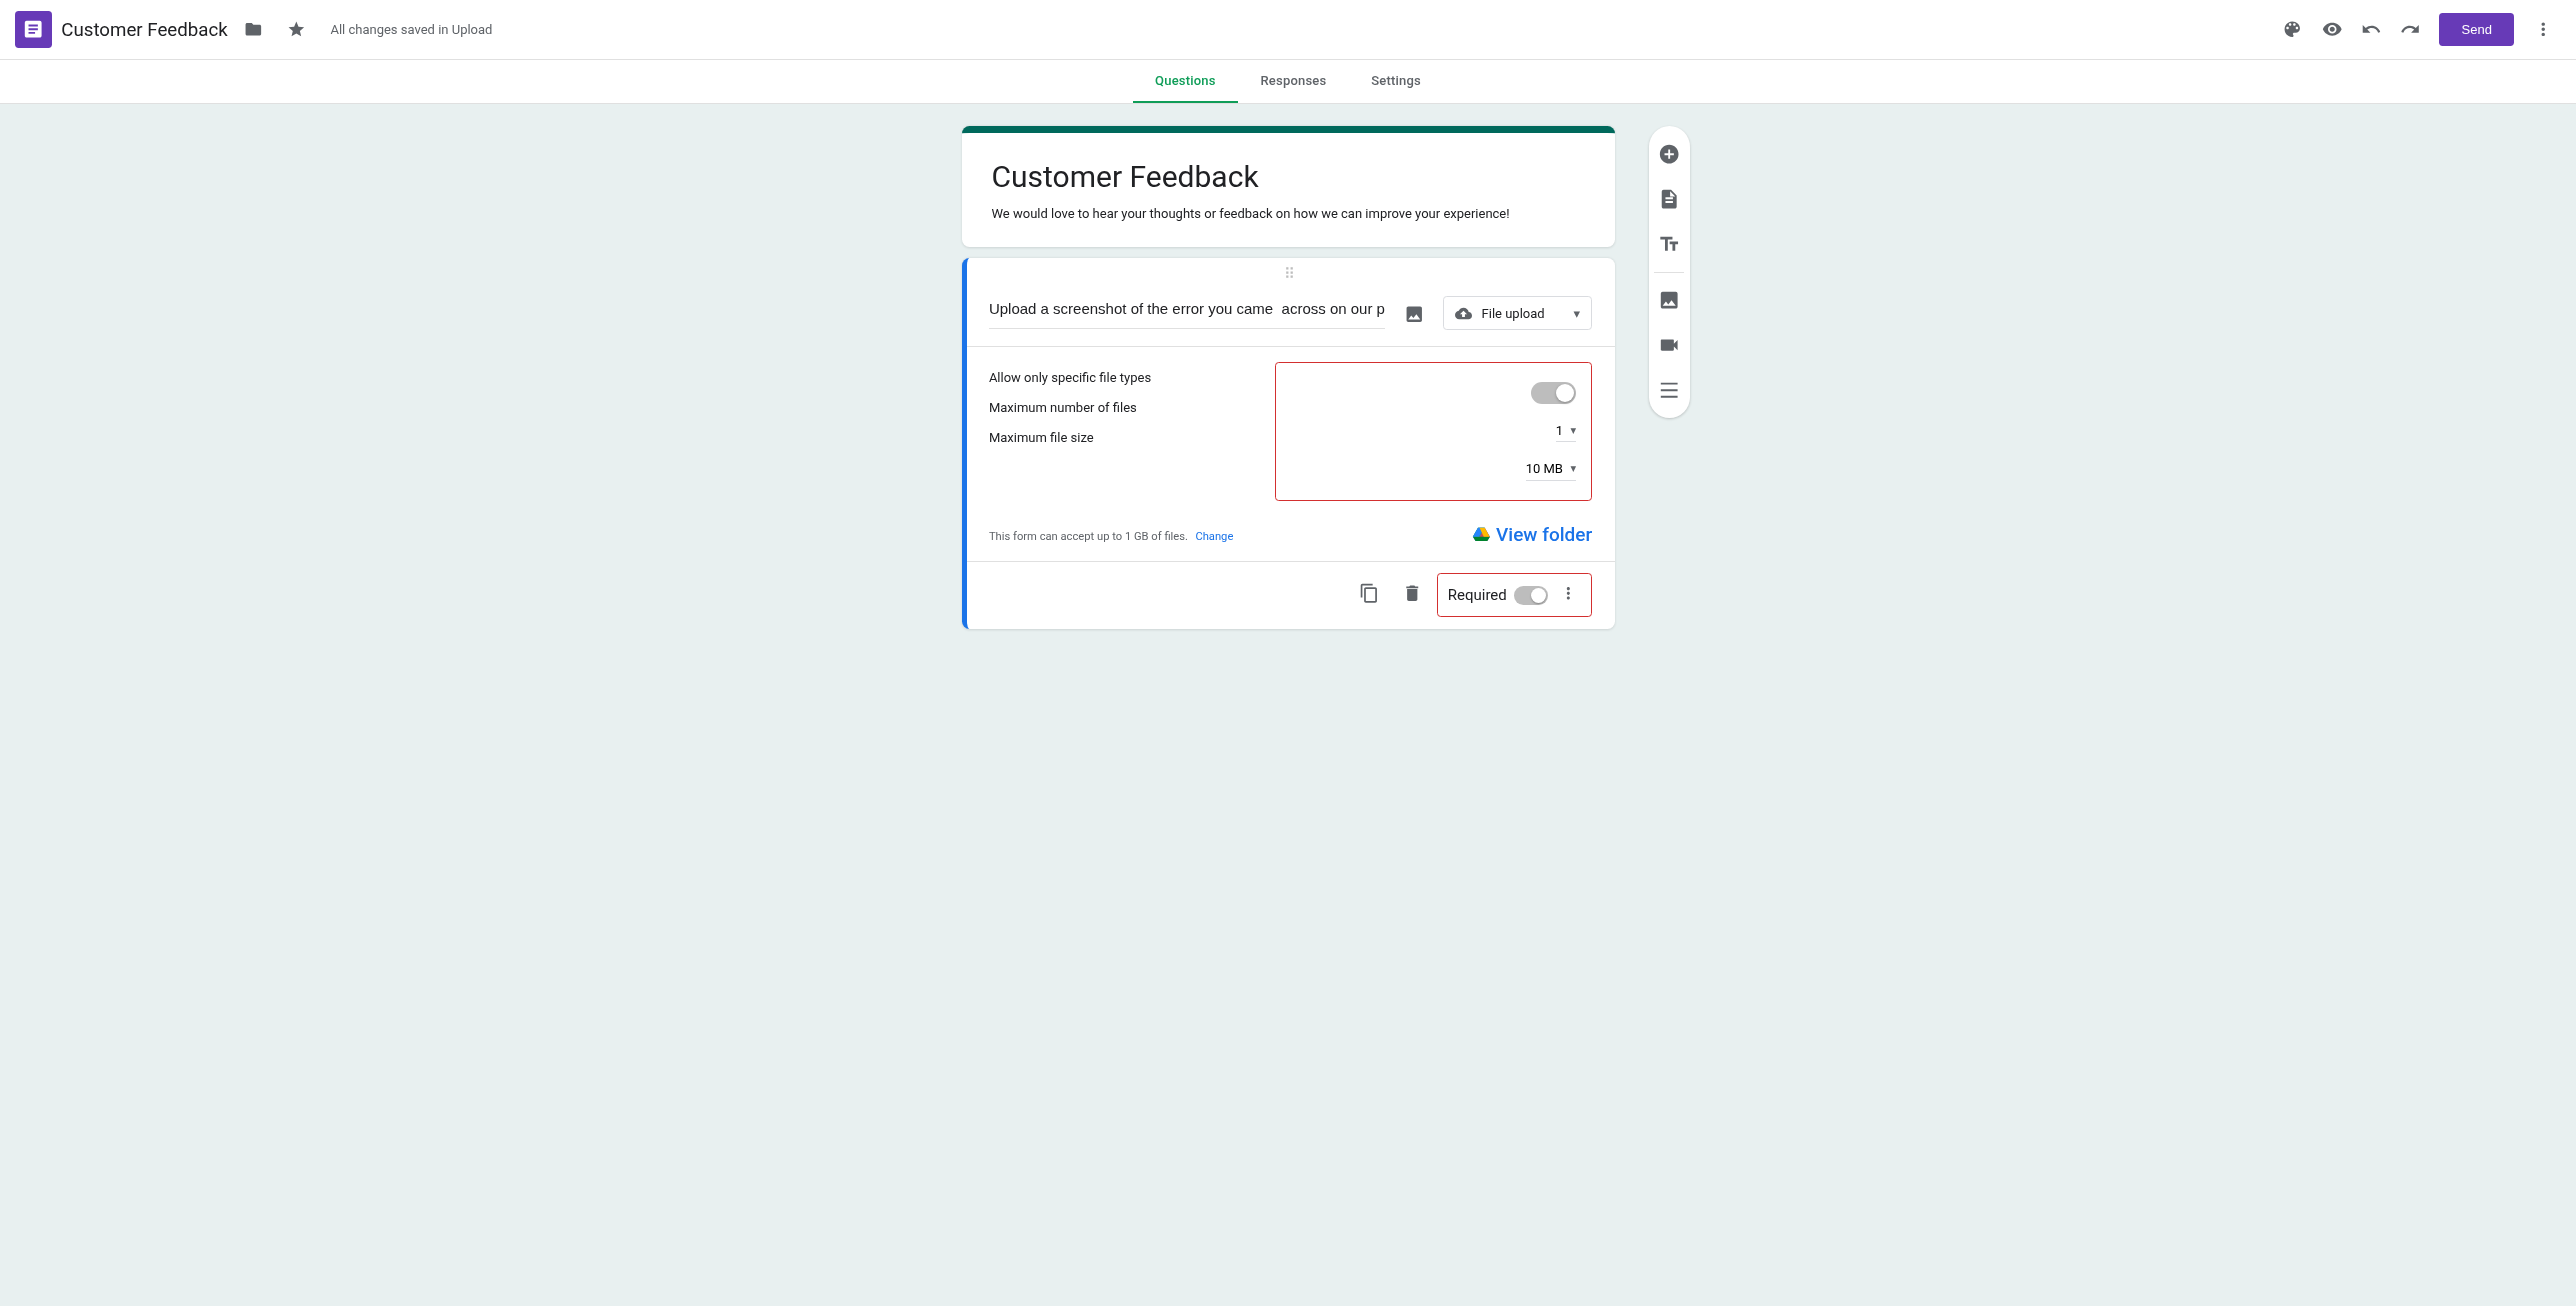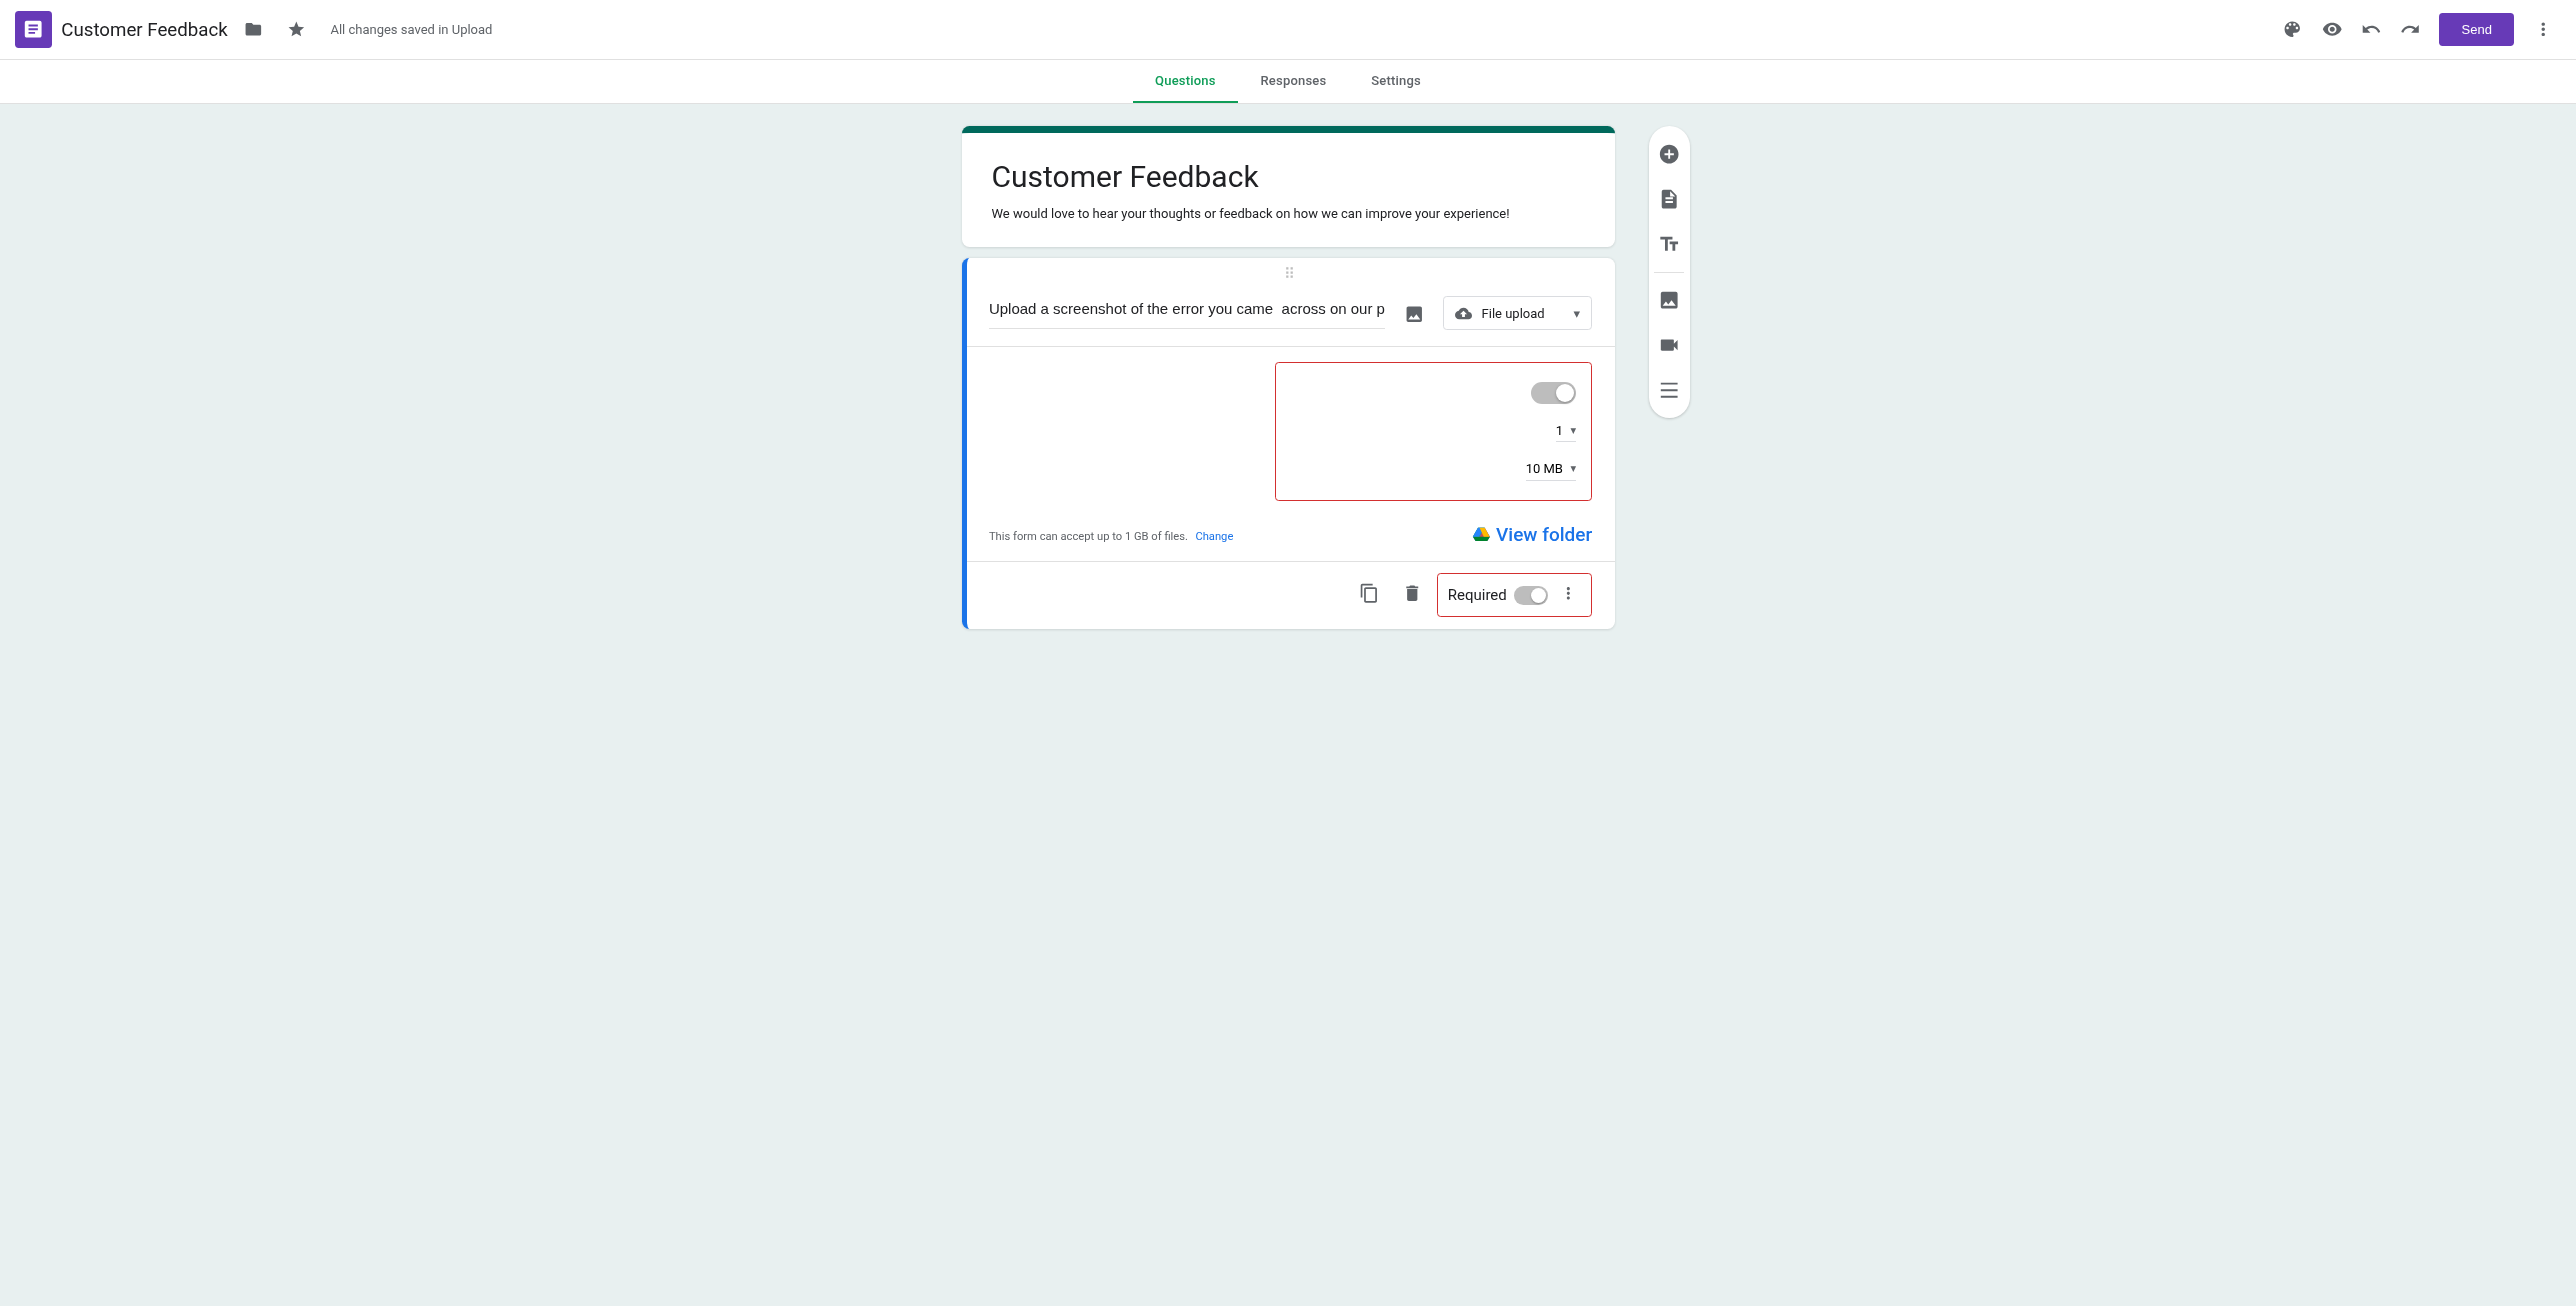--- a/index.html
+++ b/index.html
@@ -463,20 +463,34 @@
           <svg width="17" height="17" viewBox="0 0 24 24" fill="#5f6368" style="margin-right:3.7px">
               <path d="M19.35 10.04C18.67 6.59 15.64 4 12 4 9.11 4 6.6 5.64 5.35 8.04 2.34 8.36 0 10.91 0 14c0 3.31 2.69 6 6 6h13c2.76 0 5-2.24 5-5 0-2.64-2.05-4.78-4.65-4.96zM14 13v4h-4v-4H7l5-5 5 5h-3z"></path>
             </svg>
           <span>File upload</span>
           <span class="type-dropdown-arrow">▾</span>
         </div>
       </div>
 
       <div class="options-section">
         <div style="display:flex; align-items:flex-start; gap:15px;">
+          <div style="flex:1;">
+
+            <div class="option-row">
+              <span class="option-label">Allow only specific file types</span>
+            </div>
+
+            <div class="option-row">
+              <span class="option-label">Maximum number of files</span>
+            </div>
+
+            <div class="option-row">
+              <span class="option-label">Maximum file size</span>
+            </div>
+          </div>
 
           <div class="red-box">
 
             <div class="option-row">
               <div style="flex:1;"></div>
               <div class="toggle-container">
                 <div class="toggle-track">
                   <div class="toggle-thumb"></div>
                 </div>
               </div>

